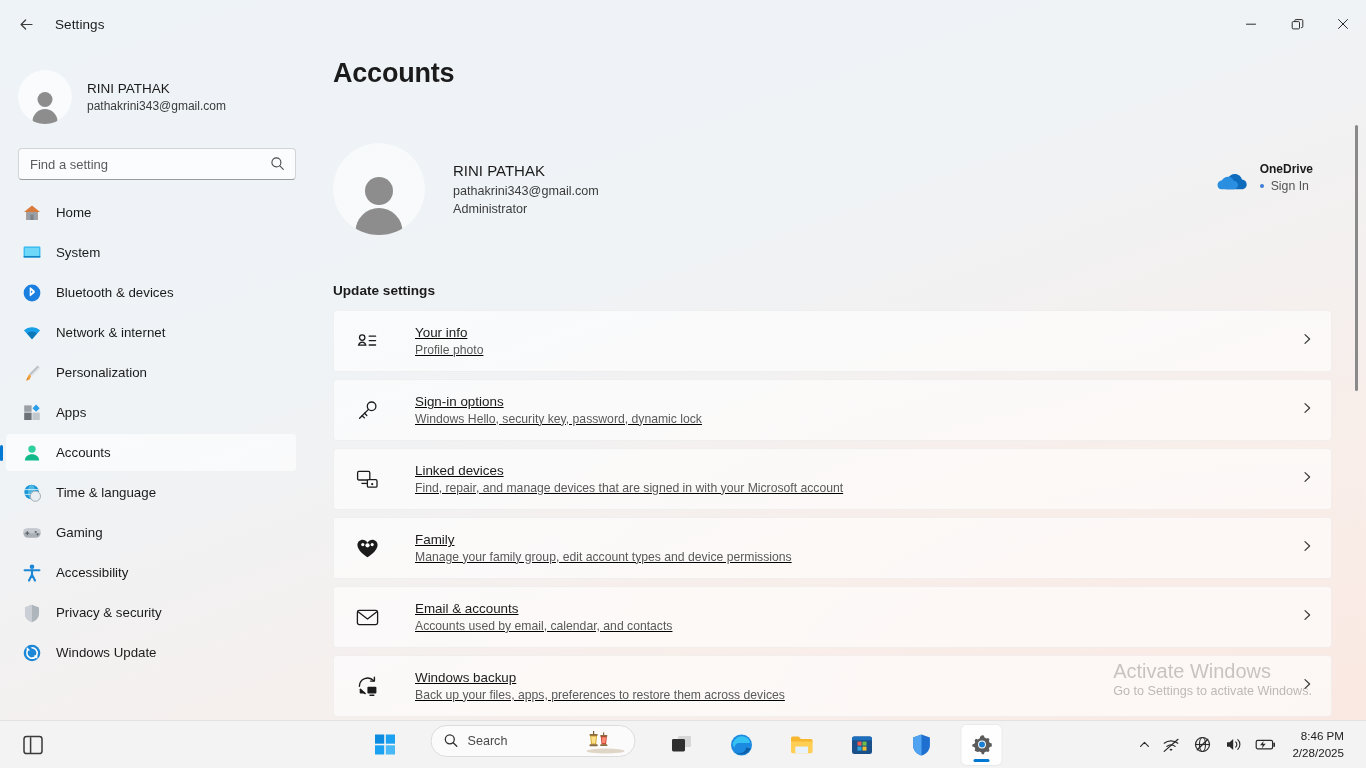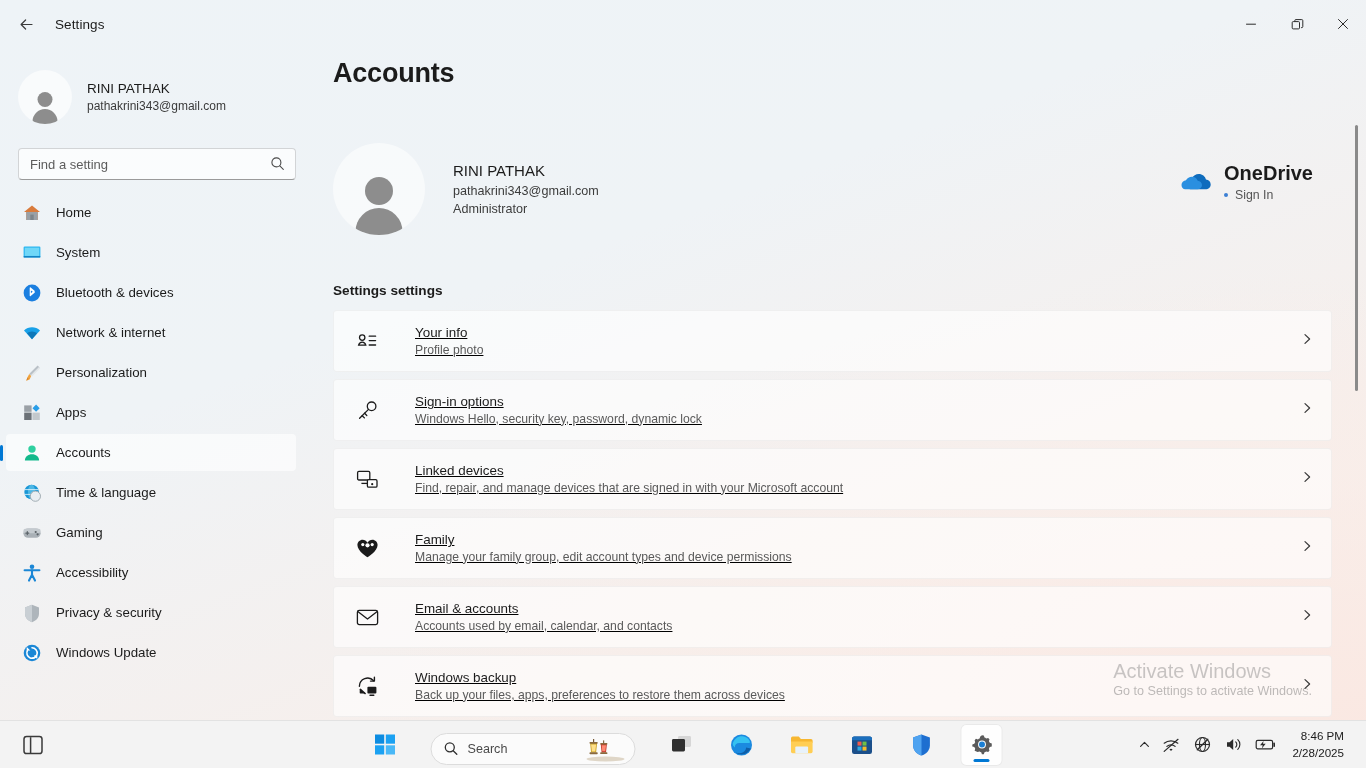--- a/index.html
+++ b/index.html
@@ -122,21 +122,21 @@
   #hero-text { margin-left: 28px; line-height: 1.45; }
   #hero-name { font-size: 15px; color: #1b1b1b; }
   #hero-email, #hero-role { font-size: 12.6px; color: #3c3c3c; }
 
   #onedrive {
     position: absolute; right: 53px; top: 114px;
     display: flex; align-items: flex-start;
   }
   #onedrive-icon { margin-top: 10px; }
   #onedrive-text { margin-left: 13px; }
-  #onedrive-title { font-size: 20px; font-weight: bold; color: #1b1b1b; }
+  #onedrive-title { font-size: 12px; font-weight: bold; color: #1b1b1b; }
   #onedrive-status {
     font-size: 12.3px; color: #545454; margin-top: 3px;
     display: flex; align-items: center; cursor: pointer;
   }
   #onedrive-status .dot {
     width: 4px; height: 4px; border-radius: 50%; background: #3b7fd4; margin-right: 7px;
   }
 
   #section-title {
     font-size: 13.6px; font-weight: bold; color: #1b1b1b;
@@ -179,21 +179,21 @@
     background: #f3f3f3; border-top: 1px solid #e2e2e2;
     display: flex; align-items: center;
   }
   #widgets-btn {
     position: absolute; left: 14px; width: 38px; height: 38px;
     display: flex; align-items: center; justify-content: center;
     border-radius: 5px; cursor: pointer;
   }
   #tb-center {
     position: absolute; left: 50%; transform: translateX(-50%);
-    display: flex; align-items: flex-end; gap: 20px;
+    display: flex; align-items: flex-start; gap: 20px;
   }
   .tb-btn {
     width: 40px; height: 40px; border-radius: 5px; position: relative;
     display: flex; align-items: center; justify-content: center; cursor: pointer;
   }
   .tb-btn.active { background: rgba(255,255,255,0.85); box-shadow: 0 0 0 1px rgba(0,0,0,0.04); }
   .tb-indicator {
     position: absolute; bottom: 3px; left: 50%; transform: translateX(-50%);
     height: 3px; border-radius: 2px; background: #8a8a8a;
   }
@@ -435,21 +435,21 @@
       </span>
       <div id="onedrive-text">
         <div id="onedrive-title">OneDrive</div>
         <div id="onedrive-status">
           <span class="dot"></span>
           <span>Sign In</span>
         </div>
       </div>
     </div>
 
-    <div id="section-title">Settings settings</div>
+    <div id="section-title">Update settings</div>
 
     <div id="cards">
 
     <div class="card">
           <span class="card-icon">
             <svg width="24" height="24" viewBox="0 0 24 24" fill="none" stroke="#1b1b1b" stroke-width="1.3" stroke-linecap="round">
               <circle cx="7.2" cy="8.6" r="2.7"></circle>
               <path d="M3.6 16.2c.5-2 1.9-3.1 3.6-3.1s3.1 1.1 3.6 3.1z"></path>
               <path d="M14.2 7.2h6.4M14.2 11.6h6.4M14.2 16h6.4"></path>
             </svg>

